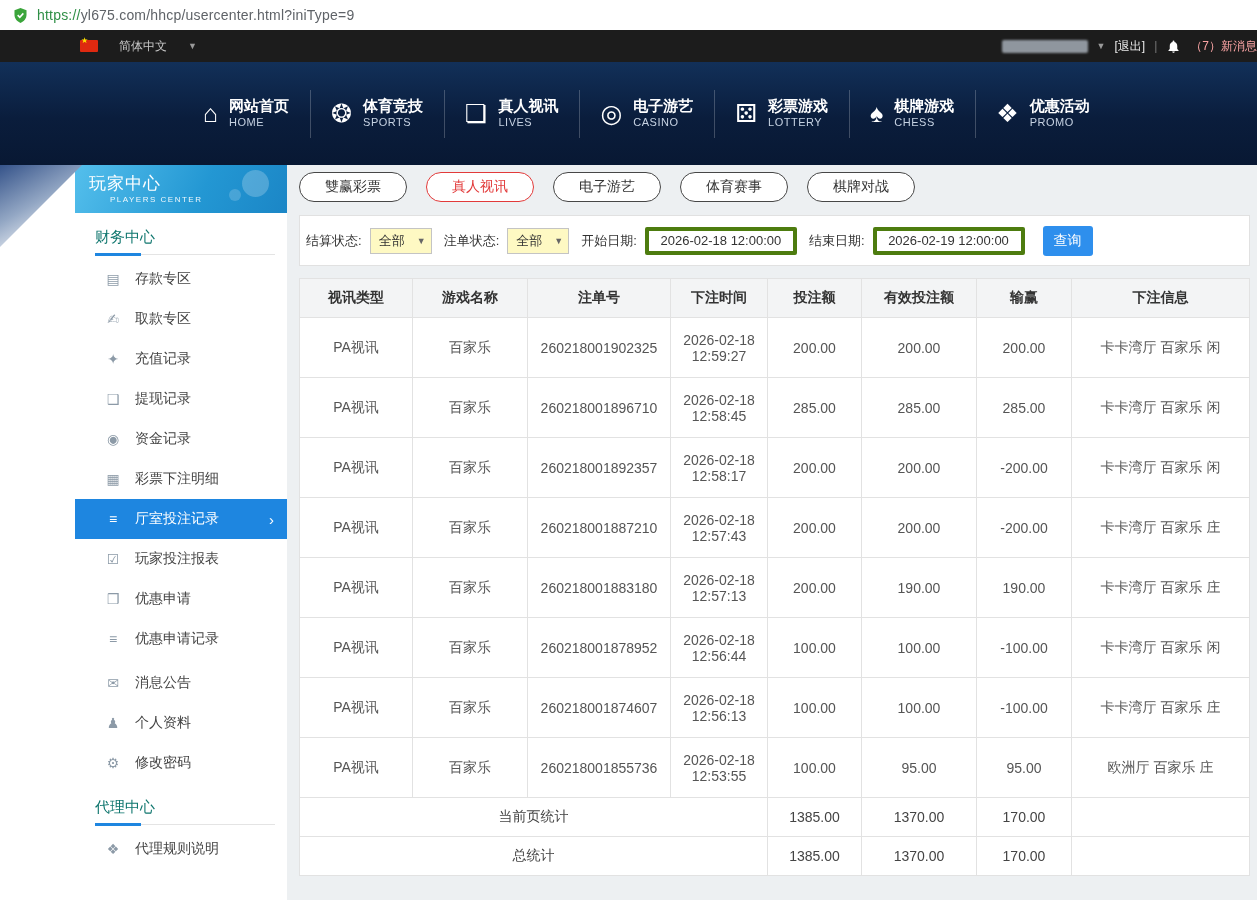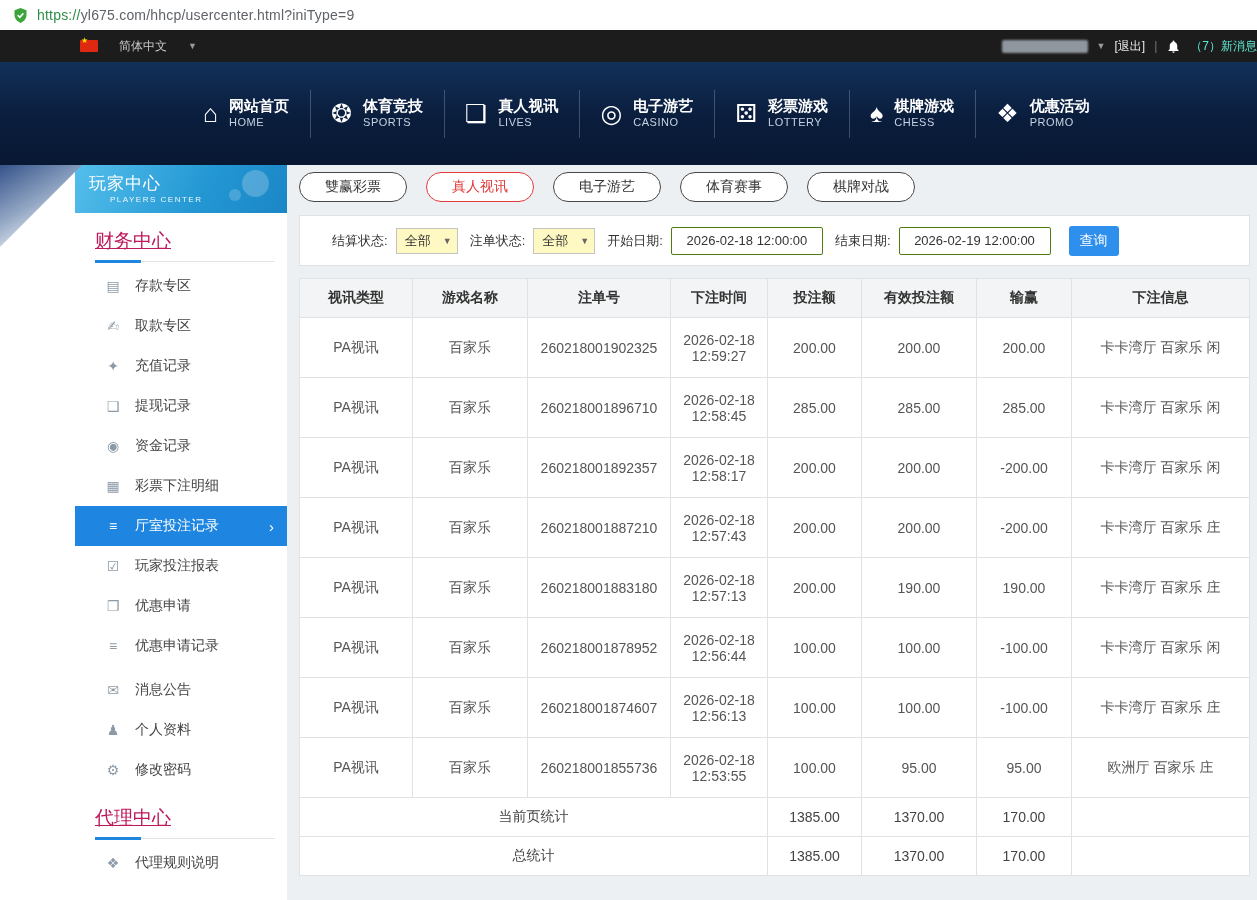--- a/index.html
+++ b/index.html
@@ -17,21 +17,21 @@
   .topbar { height:32px; background:#1c1c1c; display:flex; align-items:center; color:#c8c8c8; font-size:12px; overflow:hidden; }
   .topbar-left { display:flex; align-items:center; gap:21px; margin-left:80px; }
   .flag { width:18px; height:12px; background:#de2910; position:relative; border-radius:1px; flex:0 0 auto; }
   .flag::before { content:"★"; position:absolute; left:1px; top:-4px; color:#ffde00; font-size:8px; }
   .caret { font-size:9px; color:#9a9a9a; }
   .topbar-right { margin-left:auto; display:flex; align-items:center; gap:9px; white-space:nowrap; }
   .user-redacted { width:86px; height:13px; background:#8f969e; border-radius:2px; filter:blur(1.2px); }
   .logout { color:#ececec; cursor:pointer; }
   .sep { color:#777; }
   .bell { width:15px; height:15px; cursor:pointer; }
-  .msg { color:#5eead4; cursor:pointer; }
+  .msg { color:#fca5a5; cursor:pointer; }
 
   
   .navbar { height:103px; background:linear-gradient(180deg,#123059 0%,#0a1d3c 55%,#081833 100%); position:relative; }
   .nav-items { display:flex; height:100%; align-items:center; margin-left:182px; }
   .nav-item { position:relative; display:flex; align-items:center; gap:11px; padding:0 21px; height:100%; color:#fff; cursor:pointer; }
   .nav-item + .nav-item::before { content:""; position:absolute; left:0; top:50%; transform:translateY(-50%); width:1px; height:48px; background:rgba(255,255,255,.22); }
   .nav-glyph { font-size:25px; line-height:1; }
   .nav-text { display:flex; flex-direction:column; line-height:1.25; }
   .nav-cn { font-size:15px; font-weight:bold; }
   .nav-en { font-size:11px; color:#c6d2e2; letter-spacing:.5px; }
@@ -43,43 +43,43 @@
   .page-body { position:absolute; top:165px; left:0; right:0; bottom:0; display:flex; background:#edf0f2; }
   .gutter { width:75px; background:#fff; flex:0 0 auto; }
   .sidebar { width:212px; background:#fff; flex:0 0 auto; overflow:hidden; }
   .sidebar-header { height:48px; background:linear-gradient(115deg,#54bfec 0%,#2397d3 60%,#1b86c6 100%);
     color:#fff; padding:7px 0 0 14px; position:relative; overflow:hidden; }
   .sidebar-header::before { content:""; position:absolute; right:18px; top:5px; width:27px; height:27px; border-radius:50%; background:rgba(255,255,255,.22); }
   .sidebar-header::after { content:""; position:absolute; right:46px; top:24px; width:12px; height:12px; border-radius:50%; background:rgba(255,255,255,.18); }
   .sb-title { font-size:17px; font-weight:normal; letter-spacing:1px; }
   .sb-sub { font-size:8px; letter-spacing:1.5px; color:rgba(255,255,255,.92);padding-left:21px; }
   .section-head { padding:15px 12px 0 20px; }
-  .section-title { font-size:19px; color:#be185d;text-decoration:underline; }
+  .section-title { font-size:15px; color:#0f766e; }
   .section-rule { margin-top:7px; height:1px; background:#e4e4e4; position:relative; }
   .section-rule::before { content:""; position:absolute; left:0; top:-1px; width:46px; height:3px; background:#1e86e0; }
   .menu { list-style:none; margin-top:4px; }
   .menu li { height:40px; display:flex; align-items:center; padding-left:29px; font-size:14px; color:#444; cursor:pointer; position:relative; }
   .mi-glyph { width:18px; color:#8c9aa7; font-size:14px; margin-right:13px; text-align:center; flex:0 0 auto; }
   .menu li.active { background:#1e86e0; color:#fff; }
   .menu li.active .mi-glyph { color:#fff; }
   .mi-arrow { position:absolute; right:13px; font-size:15px; color:#fff; }
 
   
   .main { flex:1; padding:7px 7px 0 12px; overflow:hidden; }
   .tabs { display:flex; gap:19px; margin-bottom:13px; }
   .tab { height:30px; padding:0 25px; display:flex; align-items:center; background:#fff;
     border:1px solid #474747; border-radius:16px; font-size:14px; color:#333; cursor:pointer; white-space:nowrap; }
   .tab.active { color:#e23a3a; border-color:#e23a3a; }
   .filterbar { background:#fff; border:1px solid #e1e1e1; height:51px; display:flex; align-items:center; gap:8px;
-    padding:0 28px; font-size:13px; color:#333; margin-bottom:12px; }
+    padding:0 2px; font-size:13px; color:#333; margin-bottom:12px; }
   .f-label { margin-left:4px; white-space:nowrap; }
   .select { width:62px; height:26px; border:1px solid #c4c4c4; background:#fef9c3; display:flex; align-items:center;
     justify-content:space-between; padding:0 5px 0 8px; font-size:13px; color:#333; cursor:pointer; }
   .caret2 { font-size:9px; color:#666; }
-  .date-input { width:152px; height:28px; border:1px solid #4d7c0f; border-radius:2px; text-align:center;
+  .date-input { width:152px; height:28px; border:4px solid #4d7c0f; border-radius:2px; text-align:center;
     font-size:13px; color:#333; font-family:inherit; background:#fff; }
   .search-btn { width:50px; height:30px; margin-left:10px; background:#2e8fed; border:none; border-radius:3px;
     color:#fff; font-size:14px; cursor:pointer; font-family:inherit; }
 
   
   table.bets { width:100%; border-collapse:collapse; table-layout:fixed; background:#fff; font-size:14px; color:#555; }
   table.bets th, table.bets td { border:1px solid #e2e2e2; text-align:center; padding:4px 6px; overflow:hidden; }
   table.bets th { background:#f3f4f5; height:39px; color:#333; font-weight:bold; }
   table.bets td { height:60px; }
   table.bets tfoot td { height:39px; color:#444; }

